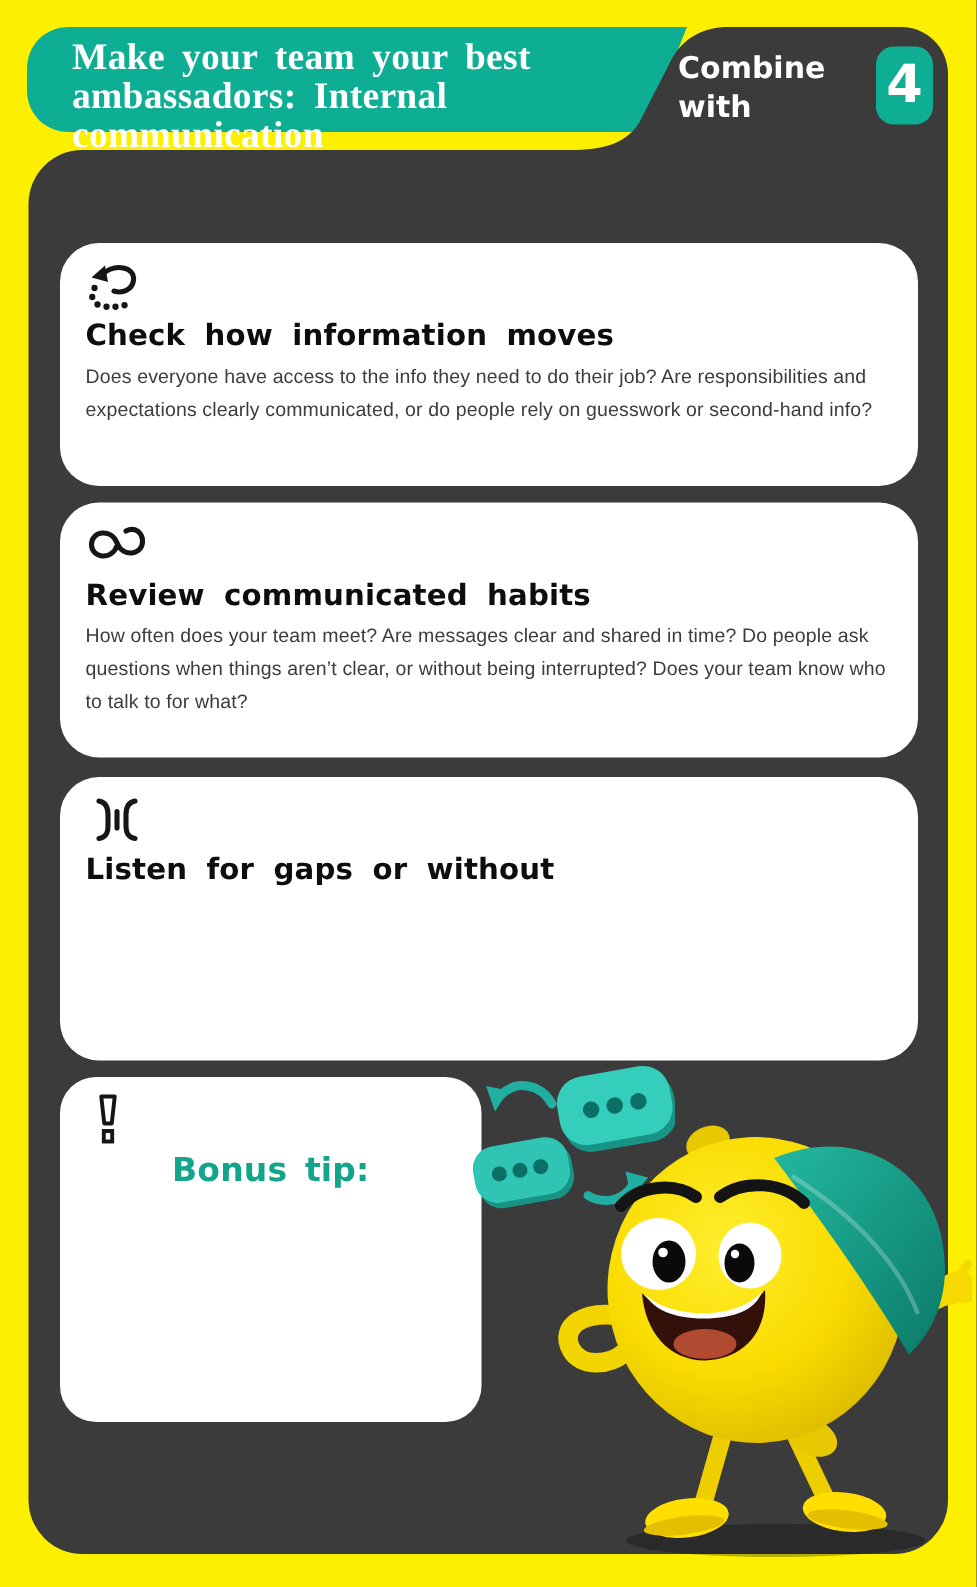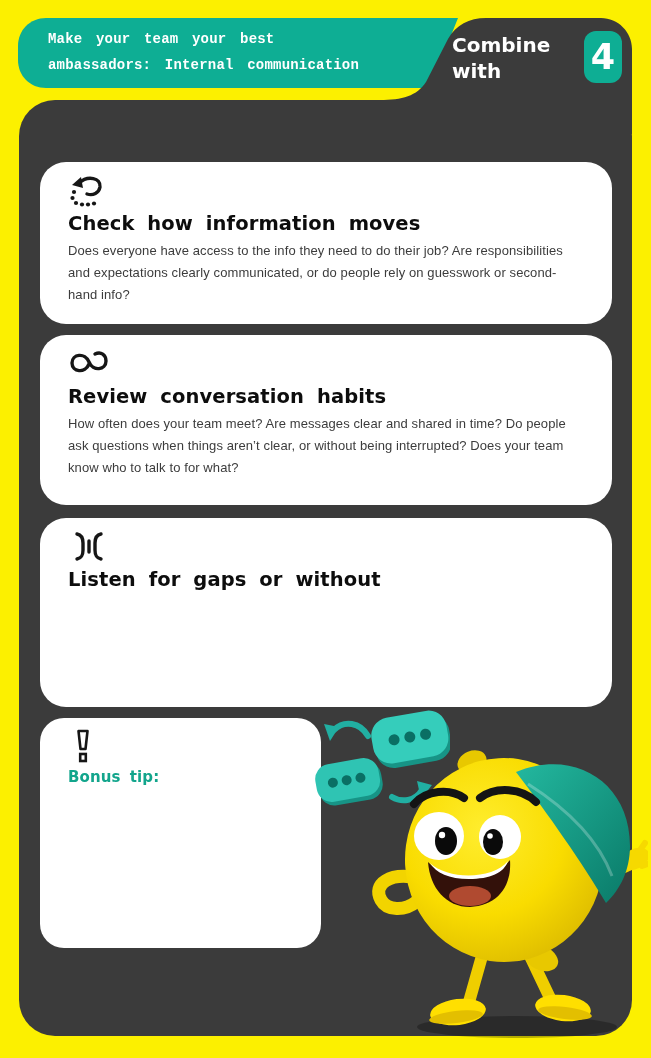--- a/index.html
+++ b/index.html
@@ -14,22 +14,22 @@
   
   .panel{
     left:19px;top:100px;width:613px;height:936px;
     background:#3B3B3B;border-radius:36px;
   }
   
   #header-svg{left:0;top:0;}
   .banner-title{
     left:48px;top:26px;width:420px;
     color:#FFFFFF;
-    font-family:Liberation Mono, monospace;font-weight:800;
-    font-size:14px;line-height:26px;
+    font-family:Liberation Serif, serif;font-weight:800;
+    font-size:25px;line-height:26px;
     word-spacing:5px;letter-spacing:.2px;
   }
   .combine-label{
     left:452px;top:32px;width:124px;
     text-align:left;color:#FFFFFF;
     font-family:"DejaVu Sans",sans-serif;font-weight:800;
     font-size:20px;line-height:26px;word-spacing:2px;
   }
   .combine-num{
     left:584px;top:31px;width:38px;height:52px;
@@ -40,34 +40,34 @@
   }
   .page-title{
     left:52px;top:126px;
     color:#FFFFFF;
     font-family:"DejaVu Sans",sans-serif;font-weight:800;
     font-size:21px;word-spacing:7px;letter-spacing:.2px;margin-top:44px;
   }
   .card{
     left:40px;width:572px;
     background:#FFFFFF;border-radius:26px;
-    padding:10px 28px;box-sizing:border-box;
+    padding:10px 17px;box-sizing:border-box;
   }
   #card-1{top:162px;height:162px;}
   #card-2{top:335px;height:170px;}
   #card-3{top:518px;height:189px;}
   #bonus-card{top:718px;width:281px;height:230px;border-radius:24px;}
   .card-icon{height:38px;display:flex;align-items:center;}
   .card-heading{
     font-family:"DejaVu Sans",sans-serif;font-weight:800;
     font-size:19.5px;color:#0D0D0D;
     word-spacing:6px;letter-spacing:.1px;
     margin:2px 0 5px 0;
   }
-  .bonus-heading{color:#12A58C;font-size:15px;word-spacing:4px;}
+  .bonus-heading{color:#12A58C;font-size:22px;word-spacing:4px;text-align:center;}
   .card-body{
     font-size:13px;line-height:22px;color:#3C3C3C;letter-spacing:.1px;
   }
   #bubbles-svg{left:314px;top:704px;}
   #mascot-svg{left:352px;top:746px;}
 </style>
 </head>
 <body>
 
 <div class="abs panel"></div>
@@ -111,21 +111,21 @@
   <div class="card-heading">Check how information moves</div>
   <div class="card-body">Does everyone have access to the info they need to do their job? Are responsibilities and expectations clearly communicated, or do people rely on guesswork or second-hand info?</div>
 </div>
 
 <div class="abs card" id="card-2">
   <div class="card-icon">
     <svg width="42" height="32" viewBox="0 0 42 32">
       <path d="M21,16 C17,26 4,24 4,15 C4,6 17,4 21,14 C25,24 38,22 38,13 C38,7 33,3 27,6" fill="none" stroke="#161616" stroke-width="3.4" stroke-linecap="round"></path>
     </svg>
   </div>
-  <div class="card-heading">Review conversation habits</div>
+  <div class="card-heading">Review communicated habits</div>
   <div class="card-body">How often does your team meet? Are messages clear and shared in time? Do people ask questions when things aren’t clear, or without being interrupted? Does your team know who to talk to for what?</div>
 </div>
 
 <div class="abs card" id="card-3">
   <div class="card-icon">
     <svg width="40" height="34" viewBox="0 0 40 34">
       <path d="M9,4 C14,5 15,9 15,13 L15,20 C15,25 14,28 9,29" fill="none" stroke="#161616" stroke-width="3.4" stroke-linecap="round"></path>
       <path d="M33,4 C28,5 27,9 27,13 L27,20 C27,25 28,28 33,29" fill="none" stroke="#161616" stroke-width="3.4" stroke-linecap="round"></path>
       <line x1="21" y1="11" x2="21" y2="22" stroke="#161616" stroke-width="3.4" stroke-linecap="round"></line>
     </svg>

